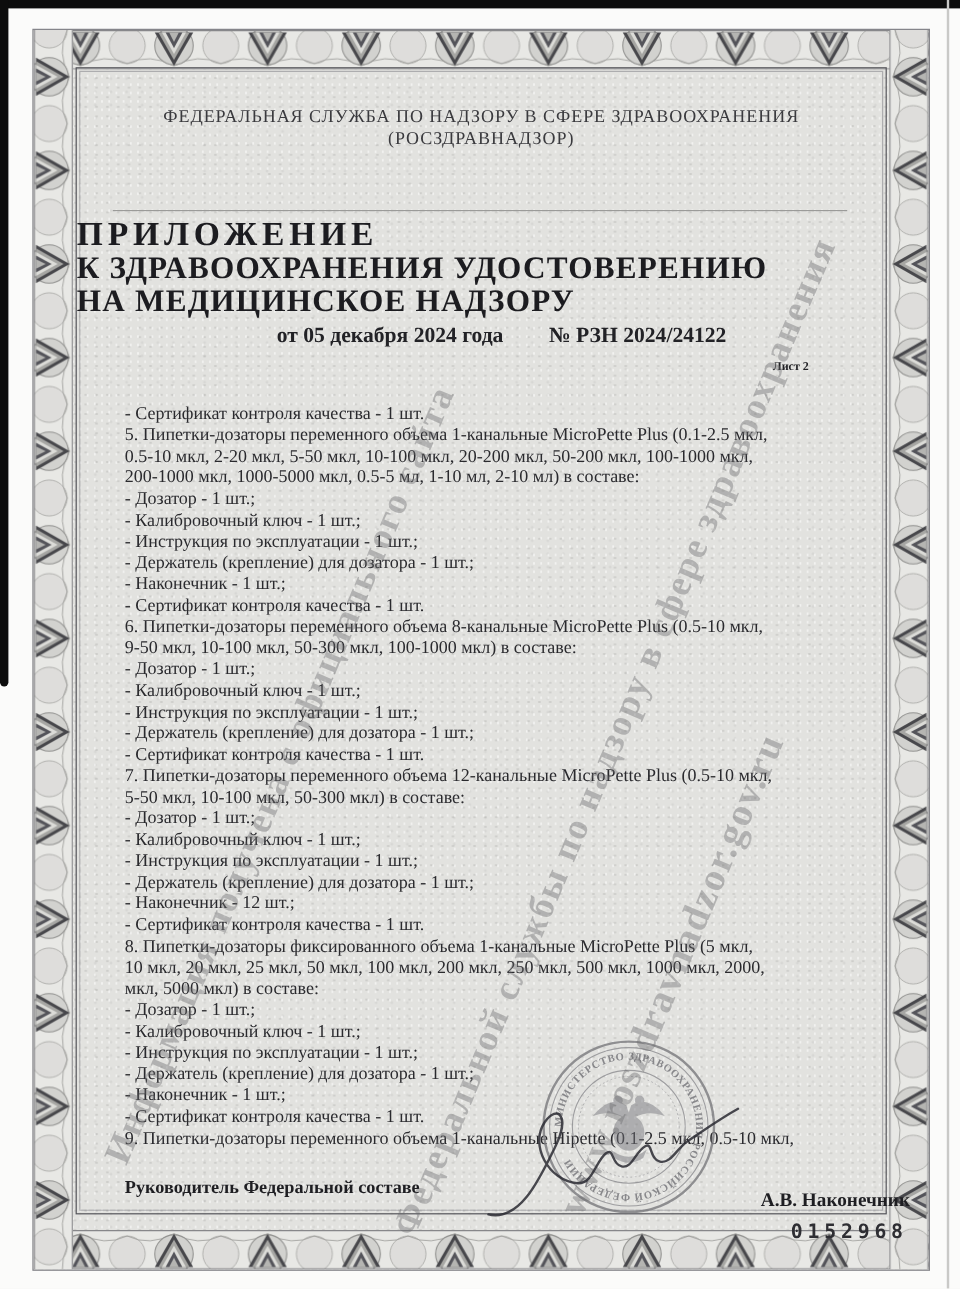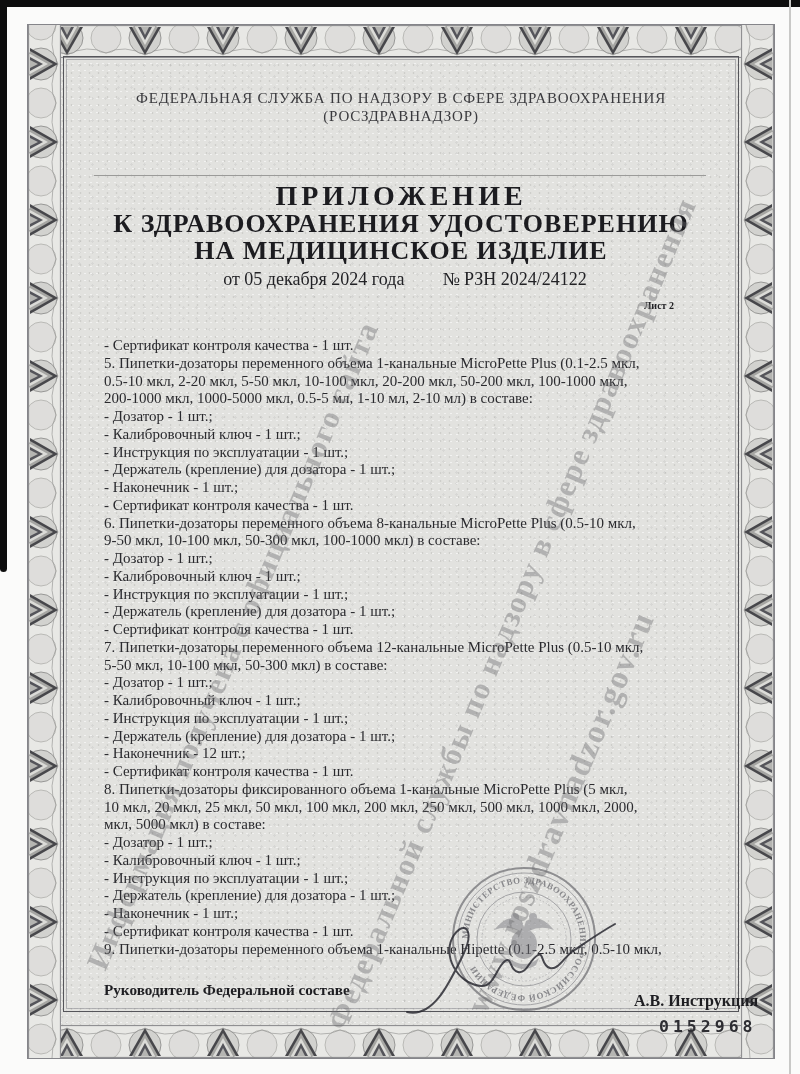--- a/index.html
+++ b/index.html
@@ -30,26 +30,26 @@
 
   .inner-frame{position:absolute;left:35px;top:31px;width:674px;height:954px;border:1.5px solid #55555a;z-index:2;}
   .inner-frame::after{content:"";position:absolute;inset:2px;border:1px solid rgba(130,130,134,.55);}
 
   .content{position:absolute;left:36px;top:32px;width:674px;height:954px;z-index:3;color:#26262a;}
 
   .org-line{ text-align:center;font-size:15px;letter-spacing:0.8px;color:#3a3a3e;line-height:18px;}
   .org1{margin-top:32px;}
   .divider{position:absolute;left:30px;top:118px;width:612px;height:0;border-top:1px solid #9b9b99;}
 
-  .title{position:absolute;left:0;top:124px;width:674px;text-align:center;font-weight:bold;color:#1c1c20;}
+  .title{position:absolute;left:0;top:124px;width:674px;font-weight:bold;color:#1c1c20;}
   .title .t1{font-size:28px;letter-spacing:4px;line-height:29px;}
   .title .t2{font-size:26px;letter-spacing:1px;line-height:27px;}
   .title .t3{font-size:26px;letter-spacing:1px;line-height:27px;}
 
-  .dateline{position:absolute;left:4px;top:212px;width:674px;text-align:center;font-weight:normal;font-size:18px;color:#222226;}
+  .dateline{position:absolute;left:17px;top:212px;width:674px;text-align:center;font-weight:bold;font-size:18px;color:#222226;}
   .dateline .gap{display:inline-block;width:38px;}
   .sheet{position:absolute;top:243px;right:64px;font-weight:bold;font-size:10px;color:#222226;}
 
   .body-text{position:absolute;left:40px;top:280px;width:625px;font-size:15px;line-height:17.75px;color:#2a2a2e;}
   .body-line{white-space:nowrap;}
 
   .sign-block{position:absolute;left:40px;top:923px;font-weight:bold;font-size:15.2px;line-height:19.5px;color:#1e1e22;}
   .sign-name{position:absolute;left:570px;top:935px;font-weight:bold;font-size:16px;color:#1e1e22;white-space:nowrap;}
   .serial{position:absolute;left:595px;top:960px;font-family:"DejaVu Sans Mono",monospace;font-size:16.5px;font-weight:600;letter-spacing:4px;color:#2e2e33;}
 
@@ -140,21 +140,21 @@
     <div class="wm wm3">www.roszdravnadzor.gov.ru</div>
 
     <div class="content">
       <div class="org-line org1">ФЕДЕРАЛЬНАЯ СЛУЖБА ПО НАДЗОРУ В СФЕРЕ ЗДРАВООХРАНЕНИЯ</div>
       <div class="org-line">(РОСЗДРАВНАДЗОР)</div>
       <div class="divider"></div>
 
       <div class="title">
         <div class="t1">ПРИЛОЖЕНИЕ</div>
         <div class="t2">К ЗДРАВООХРАНЕНИЯ УДОСТОВЕРЕНИЮ</div>
-        <div class="t3">НА МЕДИЦИНСКОЕ ИЗДЕЛИЕ</div>
+        <div class="t3">НА МЕДИЦИНСКОЕ НАДЗОРУ</div>
       </div>
 
       <div class="dateline">
         <span>от  05 декабря 2024 года</span><span class="gap"></span><span>№  РЗН 2024/24122</span>
       </div>
       <div class="sheet">Лист 2</div>
 
       <div class="body-text">
           <div class="body-line">- Сертификат контроля качества - 1 шт.</div>
           <div class="body-line">5. Пипетки-дозаторы переменного объема 1-канальные MicroPette Plus (0.1-2.5 мкл,</div>
@@ -189,21 +189,21 @@
           <div class="body-line">- Инструкция по эксплуатации - 1 шт.;</div>
           <div class="body-line">- Держатель (крепление) для дозатора - 1 шт.;</div>
           <div class="body-line">- Наконечник - 1 шт.;</div>
           <div class="body-line">- Сертификат контроля качества - 1 шт.</div>
           <div class="body-line">9. Пипетки-дозаторы переменного объема 1-канальные Hipette (0.1-2.5 мкл, 0.5-10 мкл,</div>
         </div>
 
       <div class="sign-block">
         <div>Руководитель Федеральной составе</div>
       </div>
-      <div class="sign-name">А.В. Инструкция</div>
+      <div class="sign-name">А.В. Наконечник</div>
       <div class="serial">0152968</div>
     </div>
 
     <svg class="seal-svg" width="150" height="150" viewBox="0 0 150 150">
       <g opacity="0.78">
         <circle cx="75" cy="75" r="71" fill="none" stroke="#77777b" stroke-width="2"></circle>
         <circle cx="75" cy="75" r="66" fill="none" stroke="#8a8a8e" stroke-width="0.9"></circle>
         <circle cx="75" cy="75" r="47" fill="none" stroke="#8a8a8e" stroke-width="0.9"></circle>
         <circle cx="75" cy="75" r="42" fill="none" stroke="#97979b" stroke-width="0.7" stroke-dasharray="1.5,2"></circle>
         <defs>

